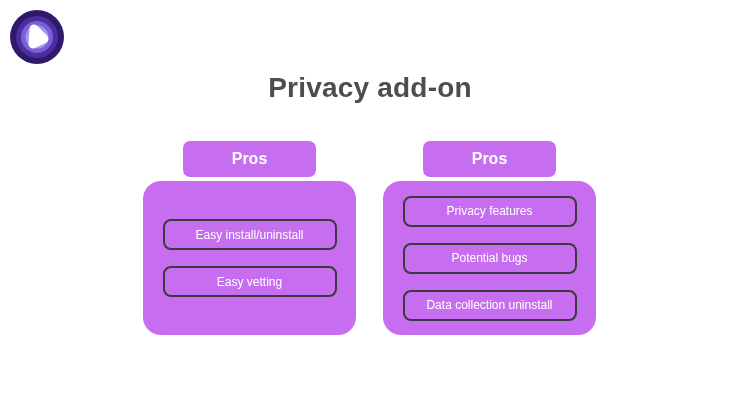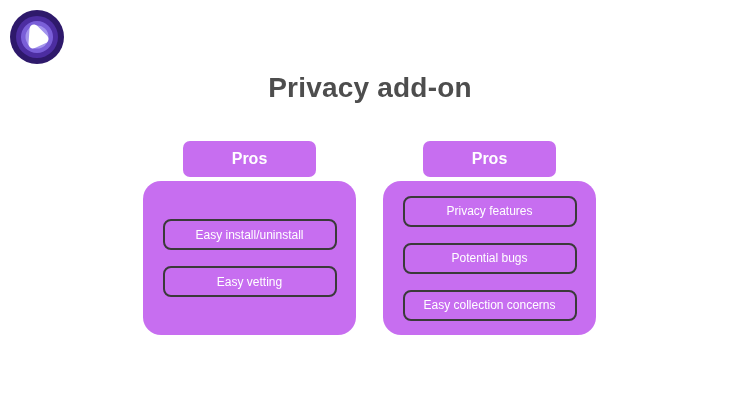--- a/index.html
+++ b/index.html
@@ -82,17 +82,17 @@
       <div class="item">Easy install/uninstall</div>
       <div class="item">Easy vetting</div>
     </div>
   </div>
 
   <div class="column">
     <div class="tab">Pros</div>
     <div class="panel">
       <div class="item">Privacy features</div>
       <div class="item">Potential bugs</div>
-      <div class="item">Easy collection concerns</div>
+      <div class="item">Data collection uninstall</div>
     </div>
   </div>
 
 </div>
 
 </body></html>

